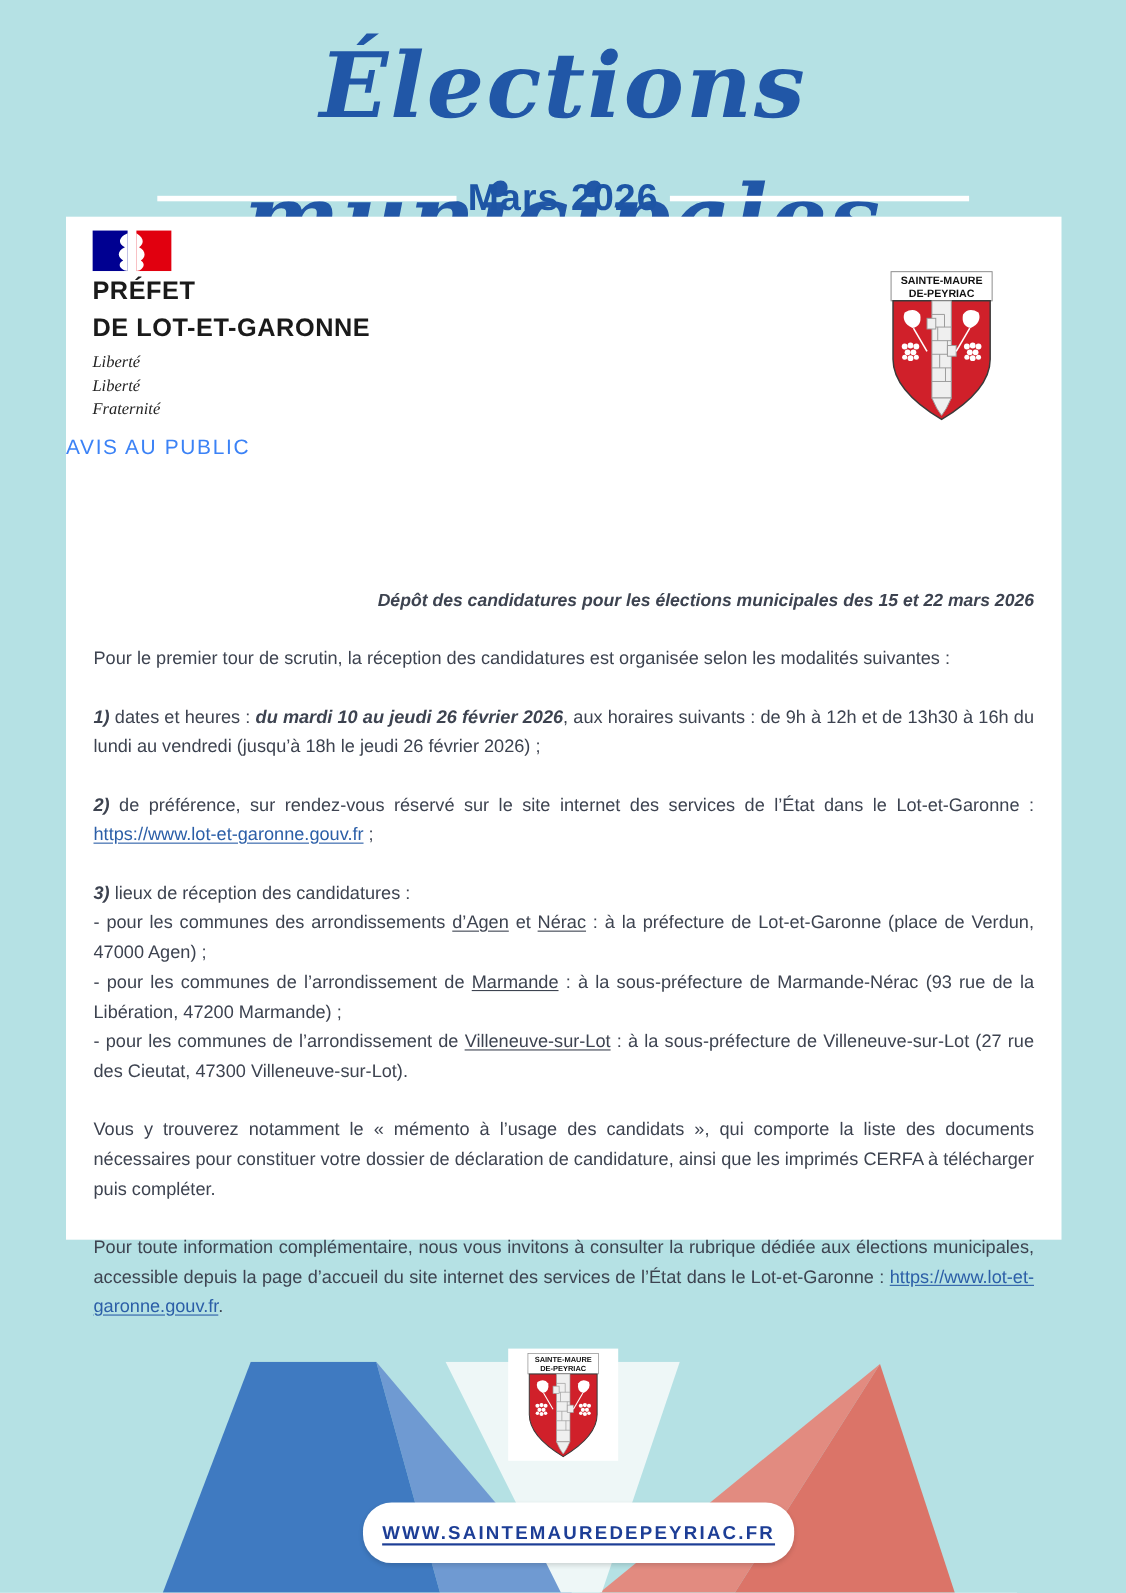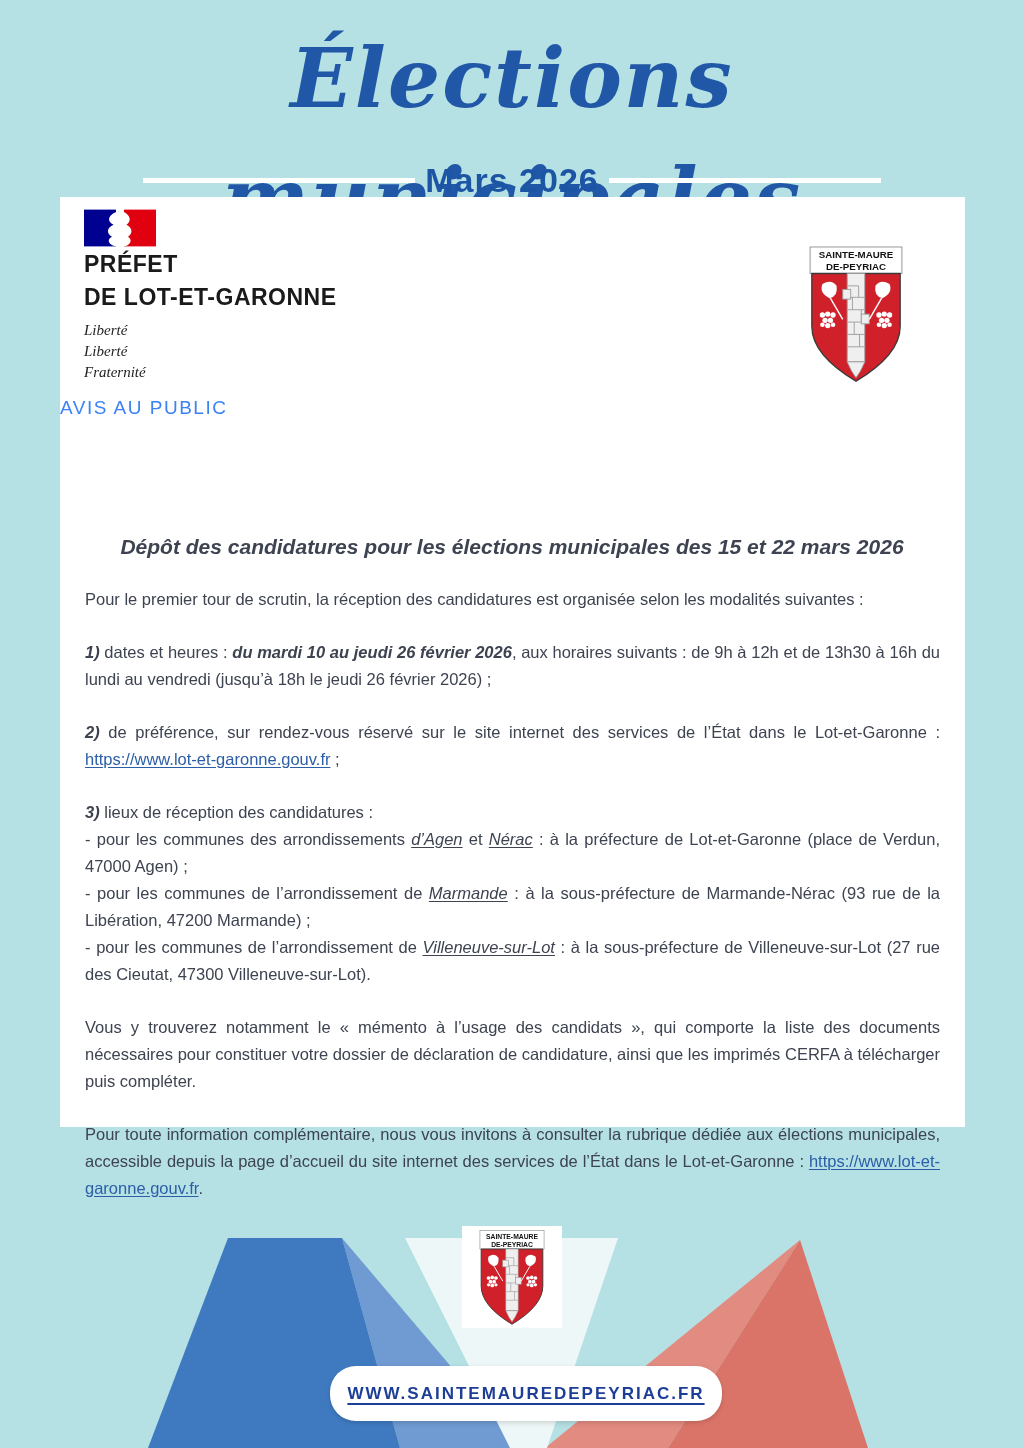--- a/index.html
+++ b/index.html
@@ -26,24 +26,24 @@
 
   .coat{position:absolute;}
   .coat-large{left:743px;top:48px;}
   .shield-band-text{font-family:"Liberation Sans",sans-serif;font-weight:bold;fill:#111;}
 
   .avis{position:absolute;top:200px;left:0;right:0;
     font-size:19px;color:#3b82f6;letter-spacing:1.5px;}
 
   .doc-text{position:absolute;left:24px;right:25px;top:336px;
     font-size:16.5px;line-height:27px;color:#3d4350;text-align:justify;}
-  .doc-heading{font-size:21px;font-weight:bold;font-style:italic;margin:0 0 26px 0;text-align:center;}
+  .doc-heading{font-size:16px;font-weight:bold;font-style:italic;margin:0 0 26px 0;text-align:right;}
   .doc-text p{margin:0 0 26px 1px;}
   .bi{font-weight:bold;font-style:italic;}
-  .ul{text-decoration:underline;text-underline-offset:2px;font-style:italic;}
+  .ul{text-decoration:underline;text-underline-offset:2px;}
   .lnk{color:#2b5ea7;text-decoration:underline;text-underline-offset:2px;cursor:pointer;}
 
   
   .triangles{position:absolute;left:0;top:1238px;width:1024px;height:210px;display:block;}
   .coat-small-box{position:absolute;left:462px;top:1226px;width:100px;height:102px;background:#ffffff;
     display:flex;align-items:flex-start;justify-content:center;}
   .pill{position:absolute;left:330px;top:1366px;width:392px;height:55px;background:#ffffff;
     border-radius:26px;display:flex;align-items:center;justify-content:center;
     box-shadow:0 2px 5px rgba(0,0,0,.15);}
   .pill a{font-size:17px;font-weight:bold;letter-spacing:2px;color:#1d3e96;

